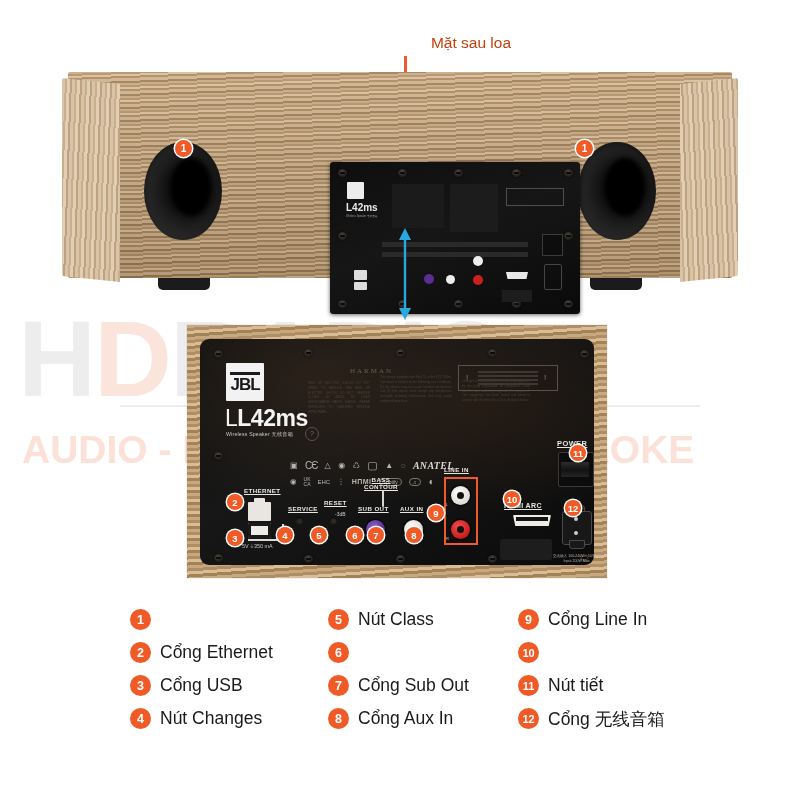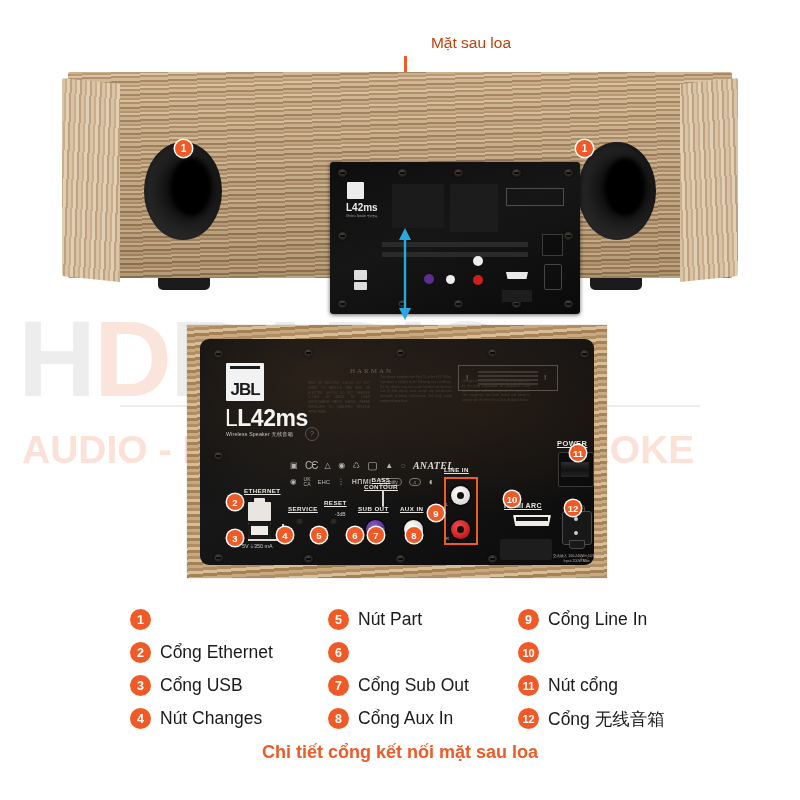--- a/index.html
+++ b/index.html
@@ -111,21 +111,21 @@
     border-radius:9px;
   }
   .screw{position:absolute;width:9px;height:8px;border-radius:50%;
     background:radial-gradient(circle at 45% 38%, #4c4742 0%, #26231f 55%, #141210 100%);
     box-shadow:0 0 2px rgba(0,0,0,.8);}
   .screw::after{content:"";position:absolute;left:2px;top:3px;width:5px;height:1.5px;background:#0a0908;border-radius:1px;}
 
   .jbl-box{position:absolute;left:26px;top:24px;width:38px;height:38px;background:#f2f2f2;border-radius:1px;
     display:flex;align-items:center;justify-content:center;}
   .jbl-txt{font-family:"Liberation Sans",sans-serif;font-weight:bold;font-size:17px;color:#1a1a1a;letter-spacing:-1px;
-    border-top:3px solid #1a1a1a;padding-top:12px;line-height:1;}
+    border-top:3px solid #1a1a1a;padding-top:1px;line-height:1;}
   .model{position:absolute;left:25px;top:68px;color:#f4f4f4;font-size:23px;font-weight:bold;letter-spacing:-0.5px;line-height:1;}
   .model .lt{font-weight:300;}
   .model-sub{position:absolute;left:26px;top:92px;color:#c9c9c9;font-size:5.2px;letter-spacing:.2px;}
 
   .harman{position:absolute;left:150px;top:28px;color:#6b5c4c;font-size:7px;letter-spacing:2px;font-family:"Liberation Serif",serif;}
   .legal{position:absolute;color:#4a4038;font-size:3.1px;line-height:1.55;text-align:justify;}
   .legal.a{left:108px;top:42px;width:62px;}
   .legal.b{left:180px;top:36px;width:72px;}
   .legal.c{left:262px;top:40px;width:68px;}
   .caution{position:absolute;left:258px;top:26px;width:100px;height:26px;border:1px solid #5a5148;
@@ -430,21 +430,21 @@
       </div>
       <div class="lrow">
         <div class="lbadge">4</div>
         <div class="ltext">Nút Changes</div>
       </div>
     </div>
 
     <div class="lcol c2">
       <div class="lrow">
         <div class="lbadge">5</div>
-        <div class="ltext">Nút Part</div>
+        <div class="ltext">Nút Class</div>
       </div>
       <div class="lrow">
         <div class="lbadge">6</div>
       </div>
       <div class="lrow">
         <div class="lbadge">7</div>
         <div class="ltext">Cổng Sub Out</div>
       </div>
       <div class="lrow">
         <div class="lbadge">8</div>
@@ -455,25 +455,24 @@
     <div class="lcol c3">
       <div class="lrow">
         <div class="lbadge">9</div>
         <div class="ltext">Cổng Line In</div>
       </div>
       <div class="lrow">
         <div class="lbadge" style="font-size:11px;">10</div>
       </div>
       <div class="lrow">
         <div class="lbadge" style="font-size:11px;">11</div>
-        <div class="ltext">Nút cổng</div>
+        <div class="ltext">Nút tiết</div>
       </div>
       <div class="lrow">
         <div class="lbadge" style="font-size:11px;">12</div>
         <div class="ltext">Cổng 无线音箱</div>
       </div>
     </div>
 
   </div>
 
-  <div class="caption">Chi tiết cổng kết nối mặt sau loa</div>
 
 </div>
 
 </body></html>

